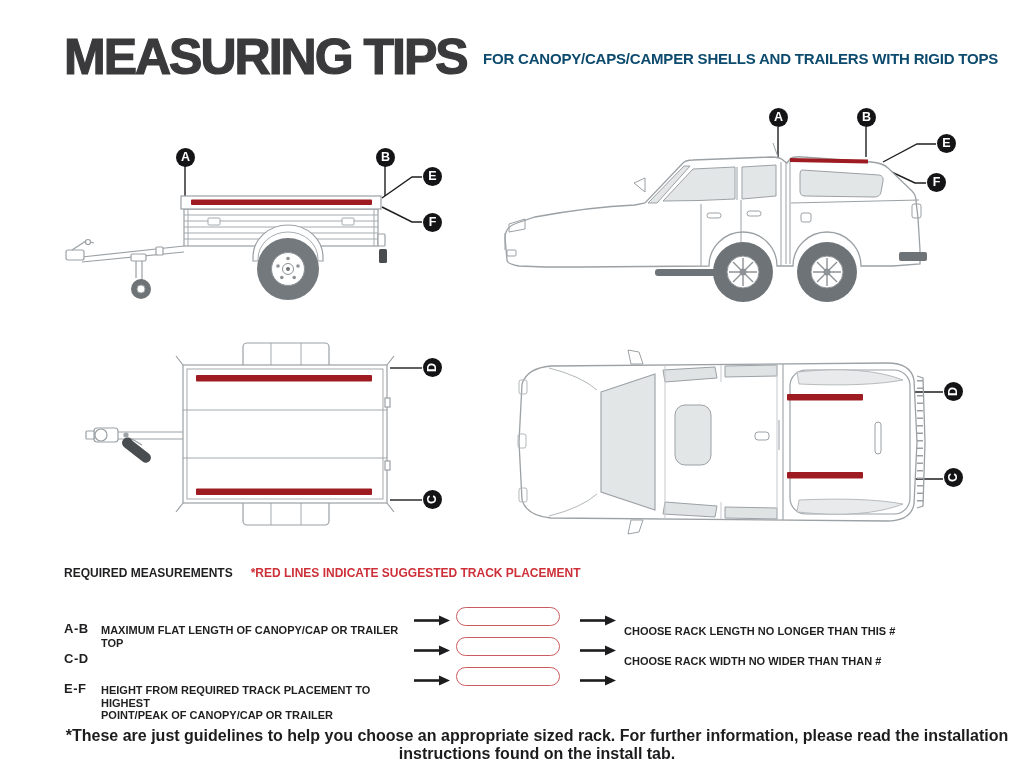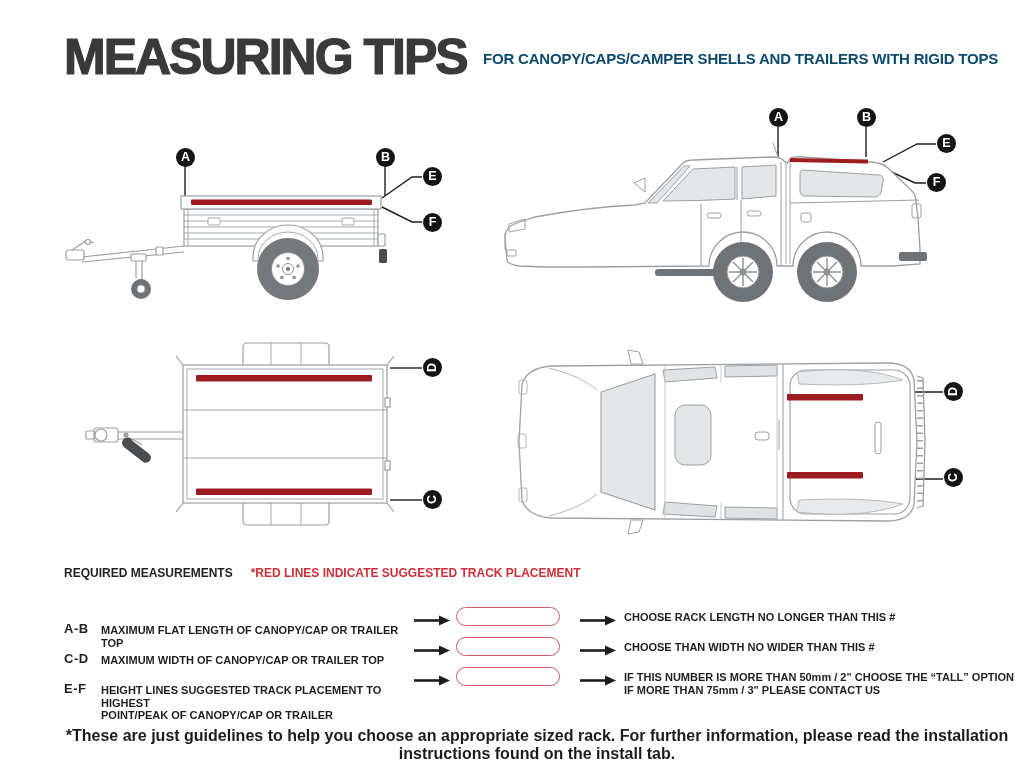--- a/index.html
+++ b/index.html
@@ -30,21 +30,21 @@
   .legend .red{color:#cd3038;margin-left:18px;}
 
   .mrow{position:absolute;left:64px;width:950px;height:30px;}
   .mrow .code{position:absolute;left:0;top:15px;font-size:13px;font-weight:bold;letter-spacing:0.5px;}
   .mrow .desc{position:absolute;left:37px;top:18px;width:305px;font-size:11px;font-weight:bold;
               line-height:12.5px;white-space:pre-line;}
   .mrow .arrow1{position:absolute;left:350px;top:6px;}
   .mrow .pill{position:absolute;left:392px;top:1px;width:102px;height:17px;border:1.6px solid #cb5b60;
               border-radius:11px;background:#fff;}
   .mrow .arrow2{position:absolute;left:516px;top:6px;}
-  .mrow .result{position:absolute;left:560px;top:5px;width:400px;font-size:11px;font-weight:bold;
+  .mrow .result{position:absolute;left:560px;top:19px;width:400px;font-size:11px;font-weight:bold;
                 line-height:12.5px;white-space:pre-line;}
 
   .footnote{position:absolute;left:0;top:727px;width:1024px;text-align:center;font-size:16px;
             font-weight:bold;color:#1c1c1e;margin-left:25px;}
 </style>
 </head>
 <body>
 
 <div class="canvas">
 
@@ -313,45 +313,42 @@
     <span class="pill"></span>
     <span class="arrow2"><svg width="36" height="11">
           <line x1="0" y1="5.5" x2="25" y2="5.5" stroke="#1d1d1f" stroke-width="2.6"></line>
           <polygon points="25,0.5 36,5.5 25,10.5" fill="#1d1d1f"></polygon>
         </svg></span>
     <span class="result">CHOOSE RACK LENGTH NO LONGER THAN THIS #</span>
   </div>
 
   <div class="mrow" style="top:636px">
     <span class="code">C-D</span>
-    <span class="desc">MAXIMUM WIDTH OF CANOPY/CAP OR TRAILER TOP</span>
     <span class="arrow1"><svg width="36" height="11">
           <line x1="0" y1="5.5" x2="25" y2="5.5" stroke="#1d1d1f" stroke-width="2.6"></line>
           <polygon points="25,0.5 36,5.5 25,10.5" fill="#1d1d1f"></polygon>
         </svg></span>
     <span class="pill"></span>
     <span class="arrow2"><svg width="36" height="11">
           <line x1="0" y1="5.5" x2="25" y2="5.5" stroke="#1d1d1f" stroke-width="2.6"></line>
           <polygon points="25,0.5 36,5.5 25,10.5" fill="#1d1d1f"></polygon>
         </svg></span>
-    <span class="result">CHOOSE THAN WIDTH NO WIDER THAN THIS #</span>
+    <span class="result">CHOOSE RACK WIDTH NO WIDER THAN THAN #</span>
   </div>
 
   <div class="mrow" style="top:666px;height:40px">
     <span class="code">E-F</span>
-    <span class="desc">HEIGHT LINES SUGGESTED TRACK PLACEMENT TO HIGHEST
+    <span class="desc">HEIGHT FROM REQUIRED TRACK PLACEMENT TO HIGHEST
 POINT/PEAK OF CANOPY/CAP OR TRAILER</span>
     <span class="arrow1"><svg width="36" height="11">
           <line x1="0" y1="5.5" x2="25" y2="5.5" stroke="#1d1d1f" stroke-width="2.6"></line>
           <polygon points="25,0.5 36,5.5 25,10.5" fill="#1d1d1f"></polygon>
         </svg></span>
     <span class="pill"></span>
     <span class="arrow2"><svg width="36" height="11">
           <line x1="0" y1="5.5" x2="25" y2="5.5" stroke="#1d1d1f" stroke-width="2.6"></line>
           <polygon points="25,0.5 36,5.5 25,10.5" fill="#1d1d1f"></polygon>
         </svg></span>
-    <span class="result">IF THIS NUMBER IS MORE THAN 50mm / 2" CHOOSE THE “TALL” OPTION
-IF MORE THAN 75mm / 3" PLEASE CONTACT US</span>
   </div>
 
   <div class="footnote">*These are just guidelines to help you choose an appropriate sized rack. For further information, please read the installation instructions found on the install tab.</div>
 
 </div>
 
 </body></html>

